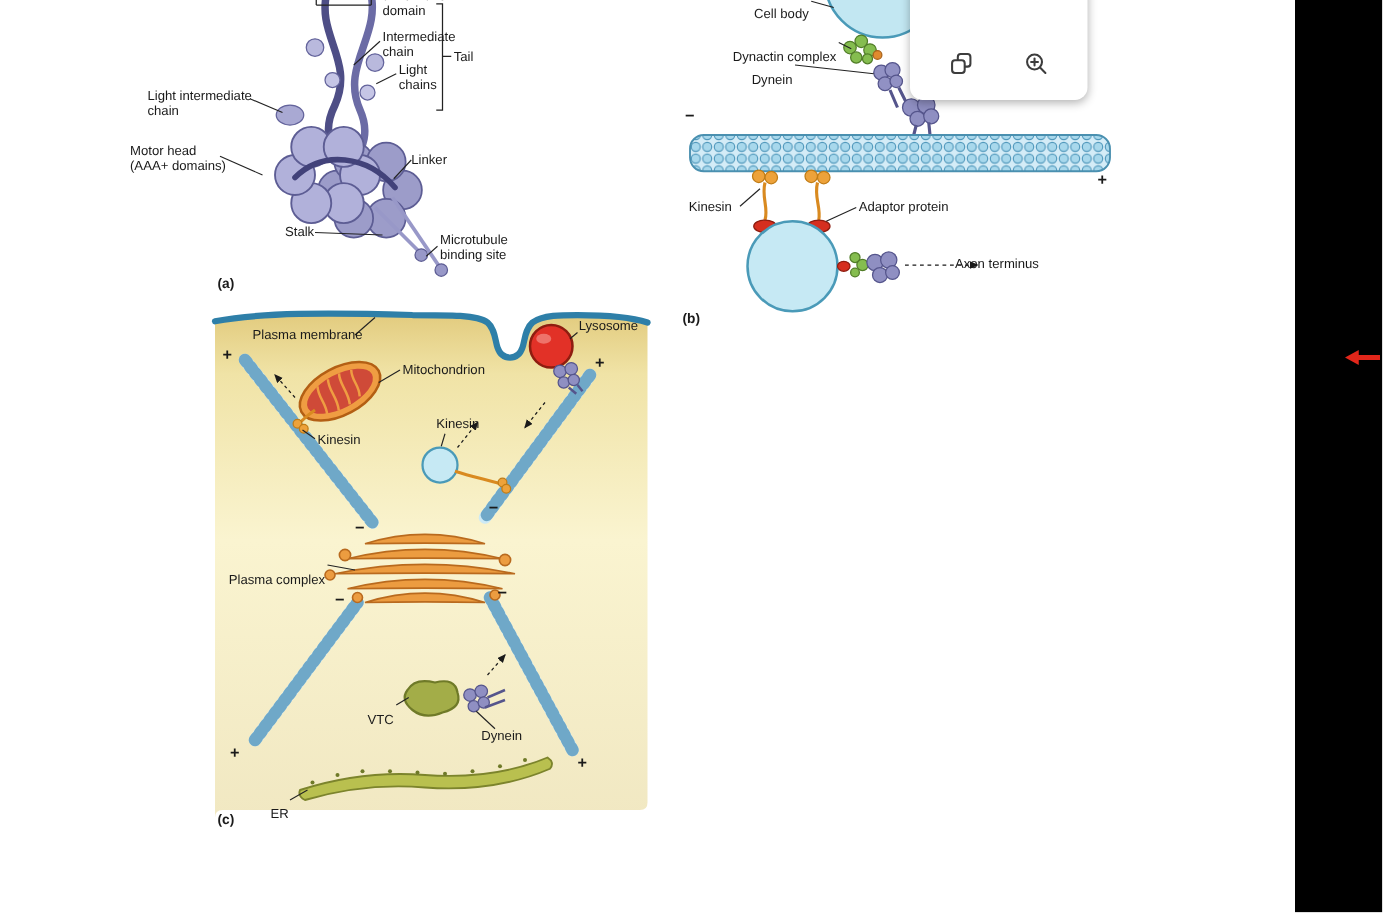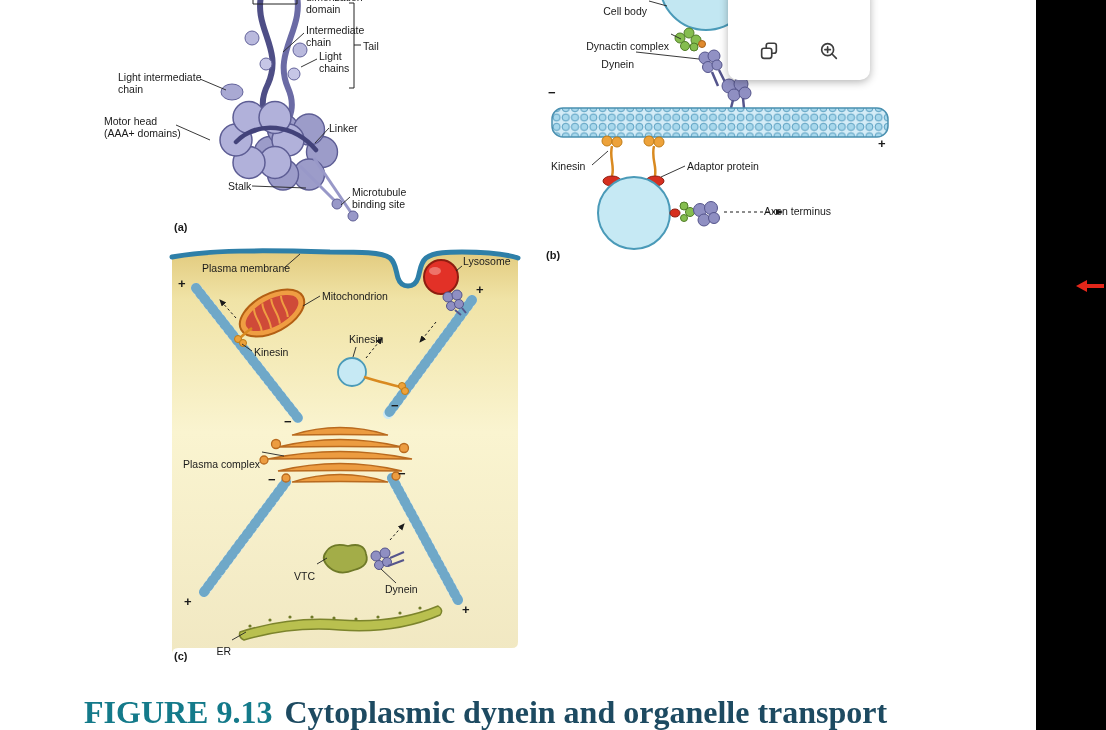--- a/index.html
+++ b/index.html
@@ -299,23 +299,20 @@
     <div class="lbl pm" style="left:476px;top:282px">+</div>
     <div class="lbl pm" style="left:184px;top:594px">+</div>
     <div class="lbl pm" style="left:462px;top:602px">+</div>
     <div class="lbl pm" style="left:284px;top:414px">−</div>
     <div class="lbl pm" style="left:391px;top:398px">−</div>
     <div class="lbl pm" style="left:268px;top:472px">−</div>
     <div class="lbl pm" style="left:398px;top:466px">−</div>
     <div class="lbl tag" style="left:174px;top:650px">(c)</div>
   </div>
 
-  <div class="caption">
-    <span class="cap-label">FIGURE 9.13</span><span class="cap-title">Cytoplasmic dynein and organelle transport</span>
-  </div>
 
   <div class="right-bar">
     <svg class="marker" width="32" height="16" viewBox="0 0 32 16">
       <path d="M30,8 L11,8" stroke="#e2261a" stroke-width="4"></path>
       <path d="M13,2 L2,8 L13,14 Z" fill="#e2261a"></path>
     </svg>
   </div>
 
   <div class="float-toolbar">
     <button class="tb-btn" title="Copy">

